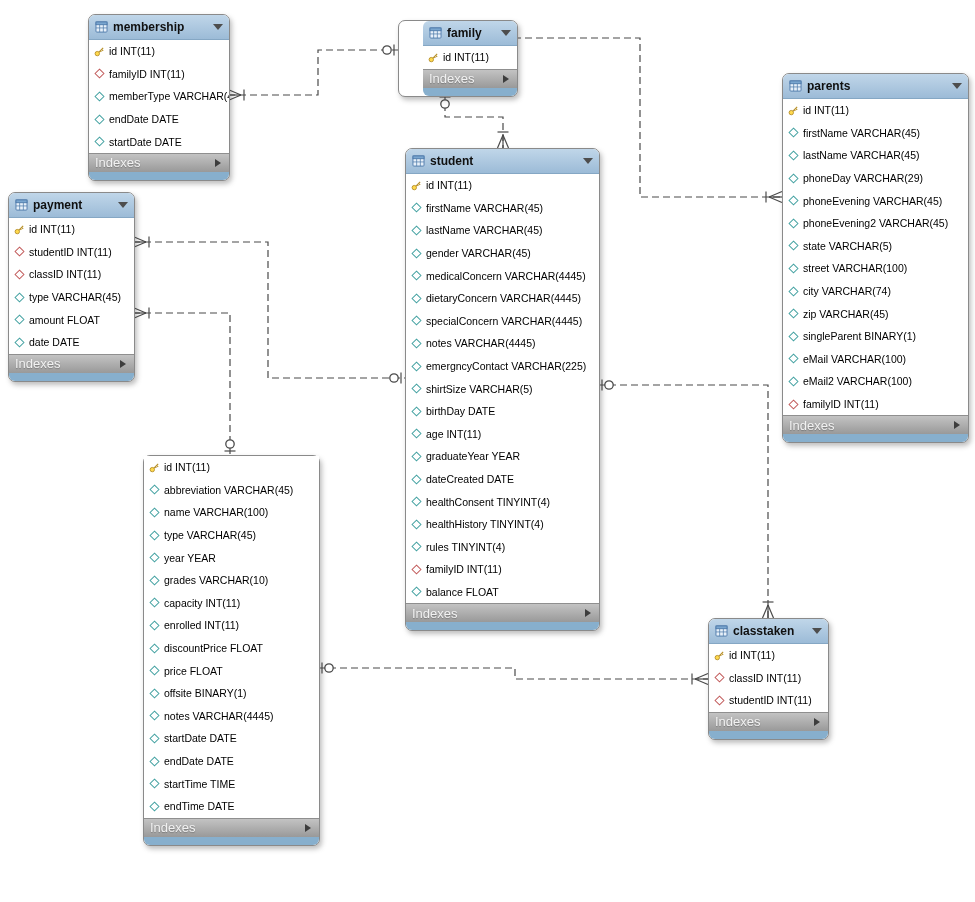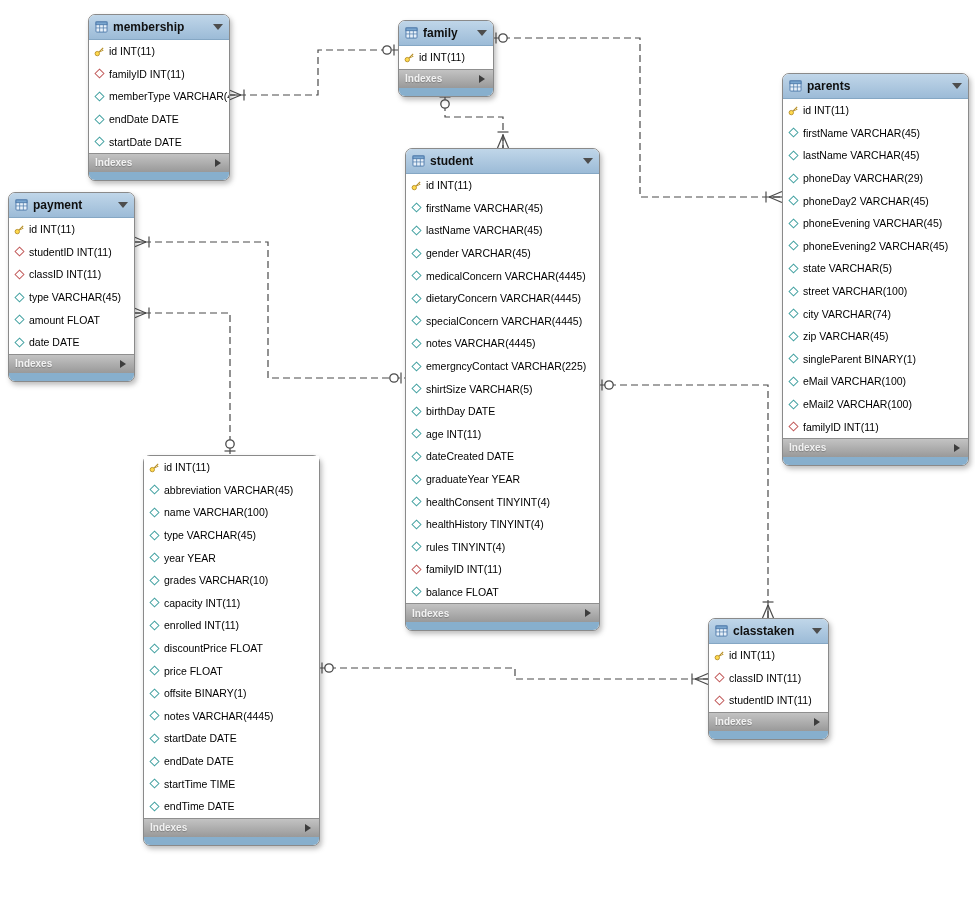--- a/index.html
+++ b/index.html
@@ -16,21 +16,21 @@
   .rows{background:#22c55e;text-align:right;}
   .row{height:22.6px;display:flex;align-items:center;gap:4px;padding-left:5px;
        white-space:nowrap;overflow:hidden;background:#fff;}
   .cicon{width:11px;height:11px;flex:0 0 11px;display:inline-block;}
   .cicon svg{display:block;}
   .hicon{width:13px;height:12px;flex:0 0 13px;display:inline-block;}
   .hicon svg{display:block;}
   .ctext{font-size:10.5px;color:#000;}
   .ftr{height:18px;display:flex;align-items:center;padding:0 8px 0 6px;
        background:linear-gradient(#c3c3c3,#999999);border-top:1px solid #8f8f8f;}
-  .flabel{font-size:10px;font-weight:bold;color:#f2f2f2;text-shadow:0 1px 1px rgba(0,0,0,.25);}
+  .flabel{font-size:13px;font-weight:normal;color:#f2f2f2;text-shadow:0 1px 1px rgba(0,0,0,.25);}
   .farrow{margin-left:auto;width:0;height:0;border-top:4.5px solid transparent;
           border-bottom:4.5px solid transparent;border-left:6px solid #3d3d3d;}
   .strip{height:8px;background:#87afcd;border-radius:0 0 6px 6px;}
   #connector-layer{position:absolute;left:0;top:0;z-index:0;pointer-events:none;}
   .conn{pointer-events:visibleStroke;}
   .tbl{z-index:1;}
 </style>
 </head>
 <body>
 
@@ -154,21 +154,21 @@
           </span>
           <span class="ctext">startDate DATE</span>
         </div>
       </div>
     <div class="ftr">
       <span class="flabel">Indexes</span>
       <span class="farrow"></span>
     </div>
     <div class="strip"></div>
   </div>
-    <div class="tbl" style="left: 398px; top: 20px; width: 94px;">
+    <div class="tbl" style="left: 398px; top: 20px; width: 94px; padding-left: 24px;">
     <div class="hdr">
       <span class="hicon">
           <svg width="13" height="12" viewBox="0 0 14 13">
             <rect x="1" y="1" width="12" height="11" rx="1" fill="#e7f0f9" stroke="#4f7bab"></rect>
             <rect x="1" y="1" width="12" height="3" fill="#7aa6cf" stroke="#4f7bab"></rect>
             <path d="M5 4 V12 M9 4 V12 M1 7.5 H13" stroke="#4f7bab" stroke-width="0.8" fill="none"></path>
           </svg>
         </span>
       <span class="hname">family</span>
       <span class="harrow"></span>
@@ -235,28 +235,20 @@
             </svg>
           </span>
           <span class="ctext">phoneDay VARCHAR(29)</span>
         </div>
         <div class="row">
           <span class="cicon">
             <svg width="11" height="11" viewBox="0 0 12 12">
               <path d="M6 1.2 L10.8 6 L6 10.8 L1.2 6 Z" fill="#ffffff" stroke="#44a2a2" stroke-width="1.1"></path>
             </svg>
           </span>
-          <span class="ctext">phoneDay2 VARCHAR(45)</span>
-        </div>
-        <div class="row">
-          <span class="cicon">
-            <svg width="11" height="11" viewBox="0 0 12 12">
-              <path d="M6 1.2 L10.8 6 L6 10.8 L1.2 6 Z" fill="#ffffff" stroke="#44a2a2" stroke-width="1.1"></path>
-            </svg>
-          </span>
           <span class="ctext">phoneEvening VARCHAR(45)</span>
         </div>
         <div class="row">
           <span class="cicon">
             <svg width="11" height="11" viewBox="0 0 12 12">
               <path d="M6 1.2 L10.8 6 L6 10.8 L1.2 6 Z" fill="#ffffff" stroke="#44a2a2" stroke-width="1.1"></path>
             </svg>
           </span>
           <span class="ctext">phoneEvening2 VARCHAR(45)</span>
         </div>
@@ -509,29 +501,29 @@
             </svg>
           </span>
           <span class="ctext">age INT(11)</span>
         </div>
         <div class="row">
           <span class="cicon">
             <svg width="11" height="11" viewBox="0 0 12 12">
               <path d="M6 1.2 L10.8 6 L6 10.8 L1.2 6 Z" fill="#ffffff" stroke="#44a2a2" stroke-width="1.1"></path>
             </svg>
           </span>
+          <span class="ctext">graduateYear YEAR</span>
+        </div>
+        <div class="row">
+          <span class="cicon">
+            <svg width="11" height="11" viewBox="0 0 12 12">
+              <path d="M6 1.2 L10.8 6 L6 10.8 L1.2 6 Z" fill="#ffffff" stroke="#44a2a2" stroke-width="1.1"></path>
+            </svg>
+          </span>
           <span class="ctext">dateCreated DATE</span>
-        </div>
-        <div class="row">
-          <span class="cicon">
-            <svg width="11" height="11" viewBox="0 0 12 12">
-              <path d="M6 1.2 L10.8 6 L6 10.8 L1.2 6 Z" fill="#ffffff" stroke="#44a2a2" stroke-width="1.1"></path>
-            </svg>
-          </span>
-          <span class="ctext">graduateYear YEAR</span>
         </div>
         <div class="row">
           <span class="cicon">
             <svg width="11" height="11" viewBox="0 0 12 12">
               <path d="M6 1.2 L10.8 6 L6 10.8 L1.2 6 Z" fill="#ffffff" stroke="#44a2a2" stroke-width="1.1"></path>
             </svg>
           </span>
           <span class="ctext">healthConsent TINYINT(4)</span>
         </div>
         <div class="row">

